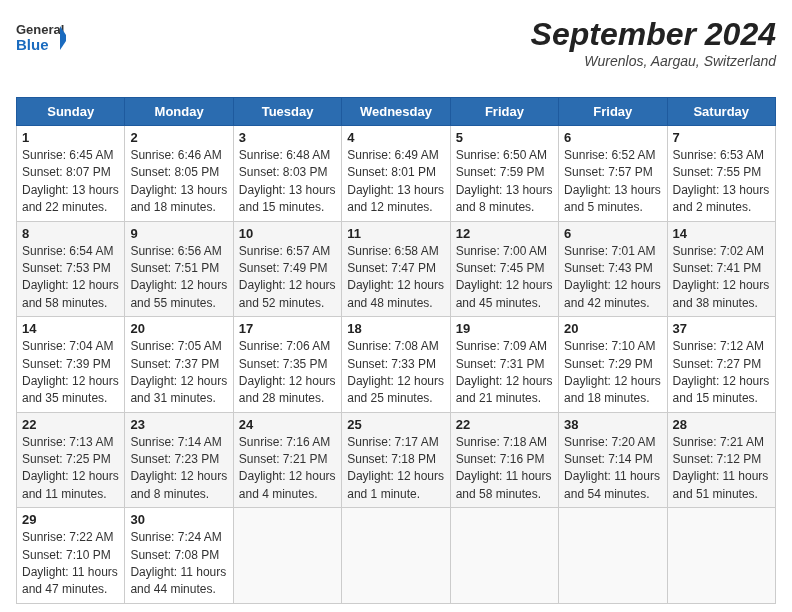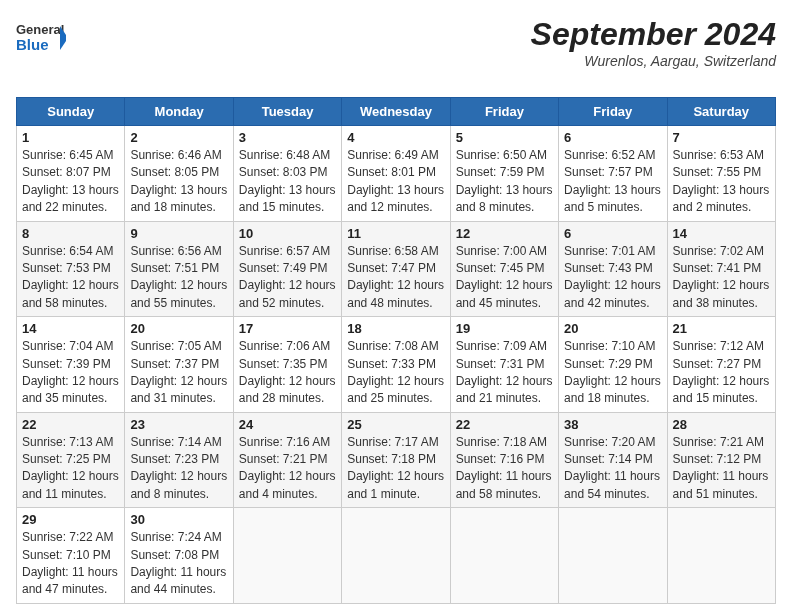--- a/index.html
+++ b/index.html
@@ -123,21 +123,21 @@
         <td><span class="day-num">6</span><span class="day-info">Sunrise: 7:01 AM<br>Sunset: 7:43 PM<br>Daylight: 12 hours<br>and 42 minutes.</span></td>
         <td><span class="day-num">14</span><span class="day-info">Sunrise: 7:02 AM<br>Sunset: 7:41 PM<br>Daylight: 12 hours<br>and 38 minutes.</span></td>
       </tr>
       <tr>
         <td><span class="day-num">14</span><span class="day-info">Sunrise: 7:04 AM<br>Sunset: 7:39 PM<br>Daylight: 12 hours<br>and 35 minutes.</span></td>
         <td><span class="day-num">20</span><span class="day-info">Sunrise: 7:05 AM<br>Sunset: 7:37 PM<br>Daylight: 12 hours<br>and 31 minutes.</span></td>
         <td><span class="day-num">17</span><span class="day-info">Sunrise: 7:06 AM<br>Sunset: 7:35 PM<br>Daylight: 12 hours<br>and 28 minutes.</span></td>
         <td><span class="day-num">18</span><span class="day-info">Sunrise: 7:08 AM<br>Sunset: 7:33 PM<br>Daylight: 12 hours<br>and 25 minutes.</span></td>
         <td><span class="day-num">19</span><span class="day-info">Sunrise: 7:09 AM<br>Sunset: 7:31 PM<br>Daylight: 12 hours<br>and 21 minutes.</span></td>
         <td><span class="day-num">20</span><span class="day-info">Sunrise: 7:10 AM<br>Sunset: 7:29 PM<br>Daylight: 12 hours<br>and 18 minutes.</span></td>
-        <td><span class="day-num">21</span><span class="day-info">Sunrise: 7:12 AM<br>Sunset: 7:27 PM<br>Daylight: 12 hours<br>and 15 minutes.</span></td>
+        <td><span class="day-num">37</span><span class="day-info">Sunrise: 7:12 AM<br>Sunset: 7:27 PM<br>Daylight: 12 hours<br>and 15 minutes.</span></td>
       </tr>
       <tr>
         <td><span class="day-num">22</span><span class="day-info">Sunrise: 7:13 AM<br>Sunset: 7:25 PM<br>Daylight: 12 hours<br>and 11 minutes.</span></td>
         <td><span class="day-num">23</span><span class="day-info">Sunrise: 7:14 AM<br>Sunset: 7:23 PM<br>Daylight: 12 hours<br>and 8 minutes.</span></td>
         <td><span class="day-num">24</span><span class="day-info">Sunrise: 7:16 AM<br>Sunset: 7:21 PM<br>Daylight: 12 hours<br>and 4 minutes.</span></td>
         <td><span class="day-num">25</span><span class="day-info">Sunrise: 7:17 AM<br>Sunset: 7:18 PM<br>Daylight: 12 hours<br>and 1 minute.</span></td>
         <td><span class="day-num">22</span><span class="day-info">Sunrise: 7:18 AM<br>Sunset: 7:16 PM<br>Daylight: 11 hours<br>and 58 minutes.</span></td>
         <td><span class="day-num">38</span><span class="day-info">Sunrise: 7:20 AM<br>Sunset: 7:14 PM<br>Daylight: 11 hours<br>and 54 minutes.</span></td>
         <td><span class="day-num">28</span><span class="day-info">Sunrise: 7:21 AM<br>Sunset: 7:12 PM<br>Daylight: 11 hours<br>and 51 minutes.</span></td>
       </tr>

